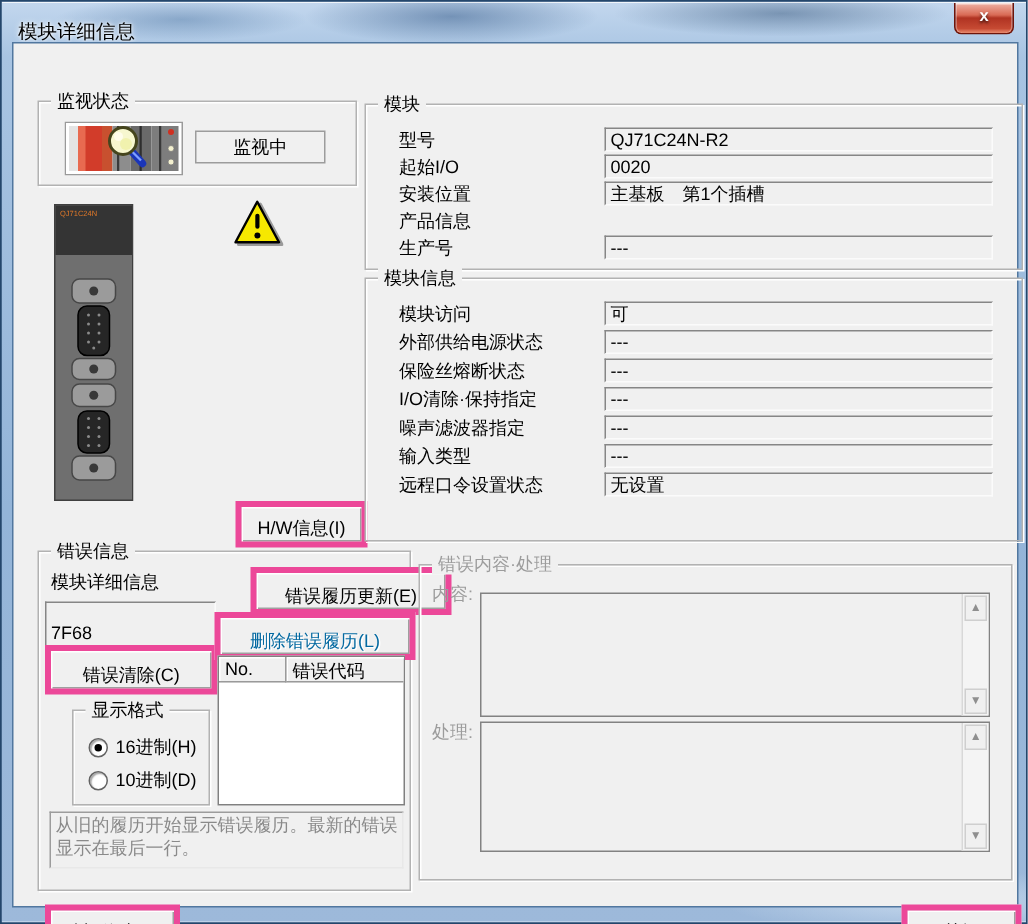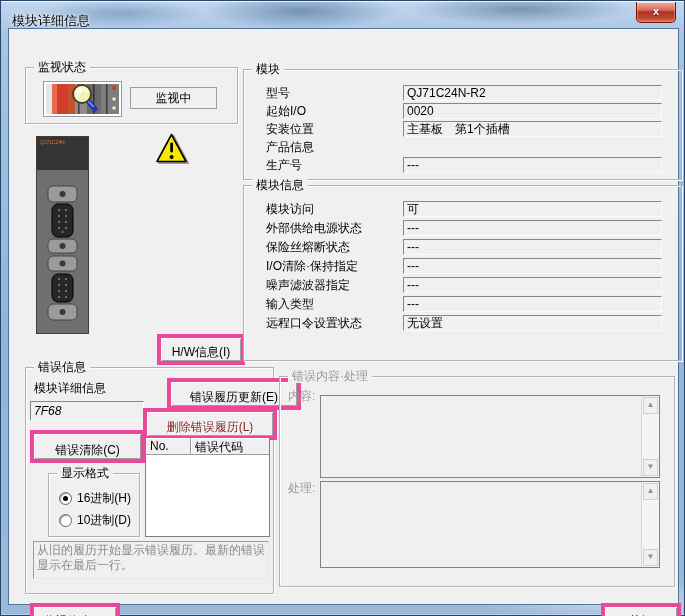--- a/index.html
+++ b/index.html
@@ -40,21 +40,21 @@
   
   .group{position:absolute;border:1px solid #b2b2b2;box-shadow:1px 1px 0 #fff, inset 1px 1px 0 #fff;}
   .legend{position:absolute;top:-8px;left:8px;background:#f0f0f0;padding:0 4px;line-height:14px;white-space:nowrap;}
   .legend.dis{color:#9c9c9c;}
   
   .btn{
     position:absolute;background:#f0f0f0;border:4px solid #ec4899;
     box-shadow:inset 1px 1px 0 #ffffff, inset -1px -1px 0 #9f9f9f;
     display:flex;align-items:flex-end;justify-content:center;white-space:nowrap;cursor:default;
   }
-  .btn.dis{color:#7f1d1d;text-shadow:1px 1px 0 #fff;}
+  .btn.dis{color:#0369a1;text-shadow:1px 1px 0 #fff;}
   .sunken{background:#f0f0f0;border:1px solid;border-color:#868686 #fbfbfb #fbfbfb #868686;}
   .vfield{flex:1;background:#f0f0f0;border:1px solid;border-color:#868686 #fbfbfb #fbfbfb #868686;
     padding:0 3px;line-height:14px;white-space:nowrap;overflow:hidden;}
   .rows{position:absolute;left:22px;top:15px;width:396px;}
   .row{display:flex;align-items:center;height:16px;margin-bottom:2px;}
   .rows-info .row{margin-bottom:3px;}
   .row .lbl{width:137px;white-space:nowrap;overflow:hidden;}
   
   #monitor-group{left:16px;top:38px;width:211px;height:55px;}
   #monitor-box{position:absolute;left:104px;top:19px;width:85px;height:20px;border:1px solid #9c9c9c;
@@ -63,21 +63,21 @@
   
   #module-img{position:absolute;left:27px;top:107px;}
   #warning{position:absolute;left:146px;top:104px;}
   #hw-btn{left:148px;top:305px;width:80px;height:23px;}
   
   #module-group{left:234px;top:40px;width:437px;height:109px;}
   #moduleinfo-group{left:234px;top:156px;width:437px;height:174px;}
   
   #error-group{left:16px;top:338px;width:247px;height:225px;}
   #latest-label{position:absolute;left:8px;top:12px;white-space:nowrap;}
-  #error-code{position:absolute;left:4px;top:33px;width:106px;height:18px;line-height:18px;padding:0 3px;font-style:italic;}
+  #error-code{position:absolute;left:4px;top:33px;width:106px;height:18px;line-height:18px;padding:11px 3px;}
   #clear-btn{left:4px;top:62px;width:107px;height:25px;}
   #update-btn{left:117px;top:10px;width:126px;height:24px;margin-left:24px;}
   #delete-btn{left:117px;top:40px;width:126px;height:24px;}
   #history-table{position:absolute;left:119px;top:69px;width:123px;height:98px;border:1px solid #808080;background:#fff;}
   #history-header{display:flex;height:17px;background:#f0f0f0;}
   .hcell{border-right:1px solid #9a9a9a;border-bottom:1px solid #9a9a9a;
     box-shadow:inset 1px 1px 0 #fff;padding:1px 4px;white-space:nowrap;overflow:hidden;}
   .hcell.c0{width:36px;}
   .hcell.c1{flex:1;border-right:none;}
   #format-group{left:22px;top:105px;width:90px;height:62px;}

